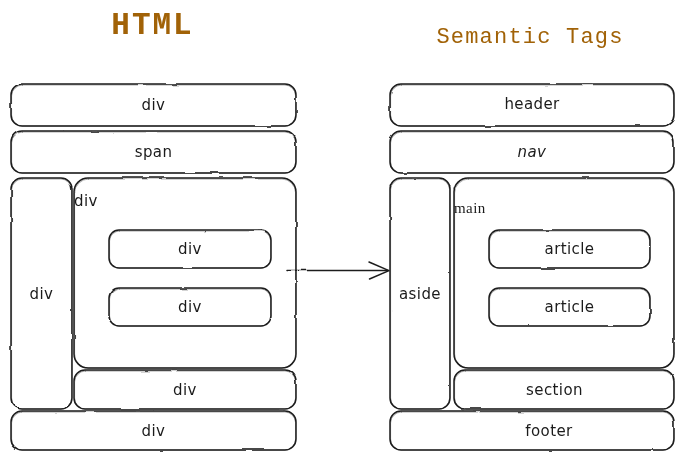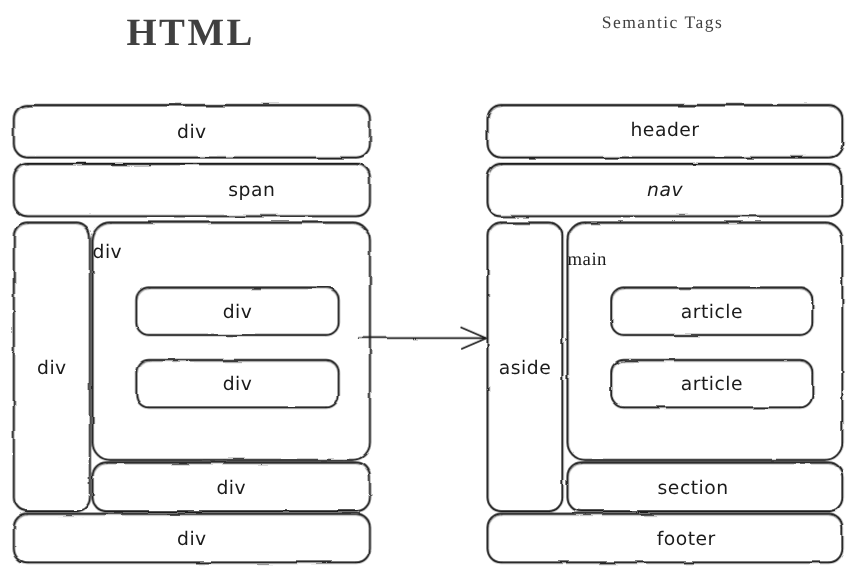--- a/index.html
+++ b/index.html
@@ -19,37 +19,37 @@
   #canvas {
     position: absolute;
     left: 0; top: 0;
     width: 685px;
     height: 460px;
   }
 
   .panel-title {
     position: absolute;
     text-align: center;
-    font-family: Liberation Serif, serif;
-    color: #404040;
+    font-family: Liberation Mono, monospace;
+    color: #a16207;
     white-space: nowrap;
   }
   #title-html {
     left: 0px;
     top: 8px;
     width: 305px;
     font-size: 31px;
     font-weight: 700;
     letter-spacing: 2px;
   }
   #title-semantic {
     left: 385px;
-    top: 11px;
+    top: 25px;
     width: 290px;
-    font-size: 14px;
+    font-size: 22px;
     font-weight: 400;
     letter-spacing: 1.2px;
   }
 
   .box-label {
     position: absolute;
     text-align: left;
     font-size: 15px;
     font-weight: 400;
     color: #1b1b1b;
@@ -143,21 +143,21 @@
     </g>
   </g>
 </svg>
 
 <div class="panel-title" id="title-html">HTML</div>
 
 <div class="panel-title" id="title-semantic">Semantic Tags</div>
 
 <div class="hit box-label vertical-center" style="left:11px; top:84px; width:285px; height:42px;">div</div>
 
-<div class="hit box-label vertical-center" style="left:11px; top:131px; width:285px; height:42px;padding-left:48px;">span</div>
+<div class="hit box-label vertical-center" style="left:11px; top:131px; width:285px; height:42px;">span</div>
 
 <div class="hit box-label vertical-center" style="left:11px; top:178px; width:61px; height:231px;">div</div>
 
 <div class="hit box-label" style="left:74px; top:192px; width:222px; height:20px;">div</div>
 
 <div class="hit box-label vertical-center" style="left:109px; top:230px; width:162px; height:38px;">div</div>
 
 <div class="hit box-label vertical-center" style="left:109px; top:288px; width:162px; height:38px;">div</div>
 
 <div class="hit box-label vertical-center" style="left:74px; top:370px; width:222px; height:39px;">div</div>

